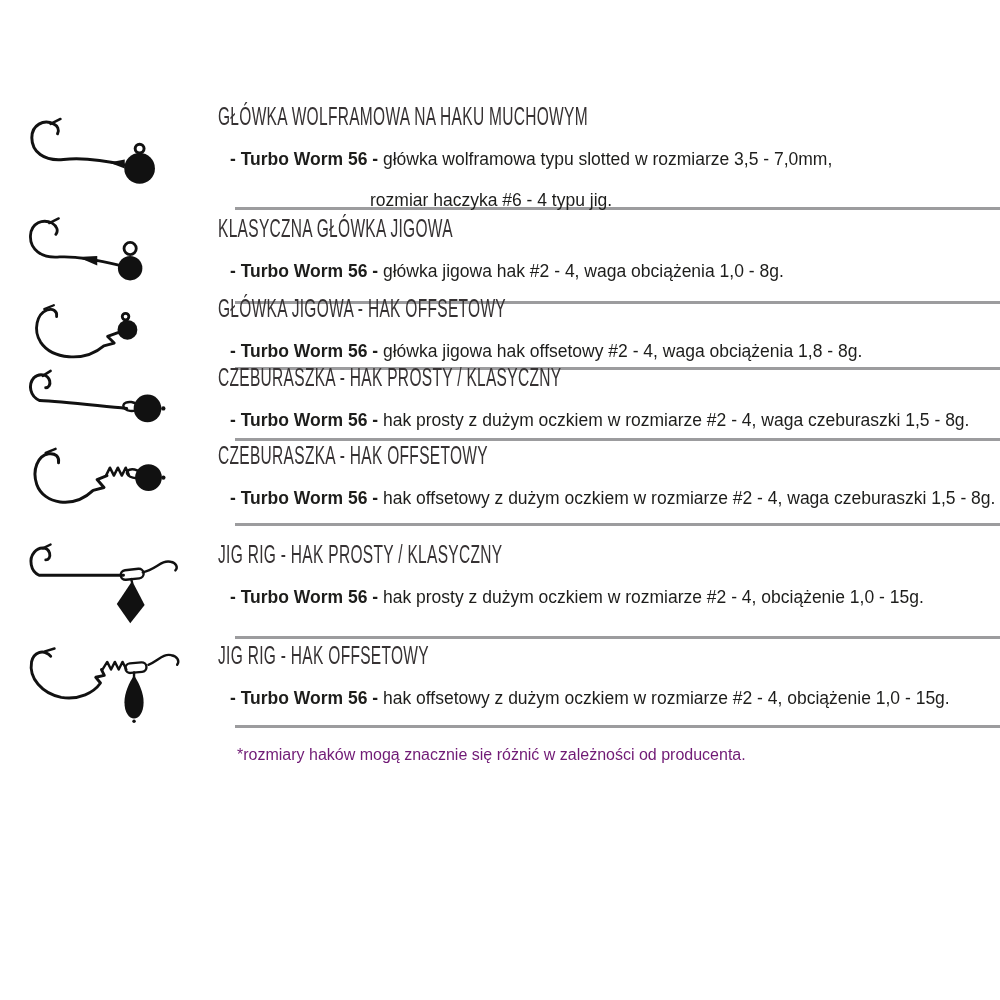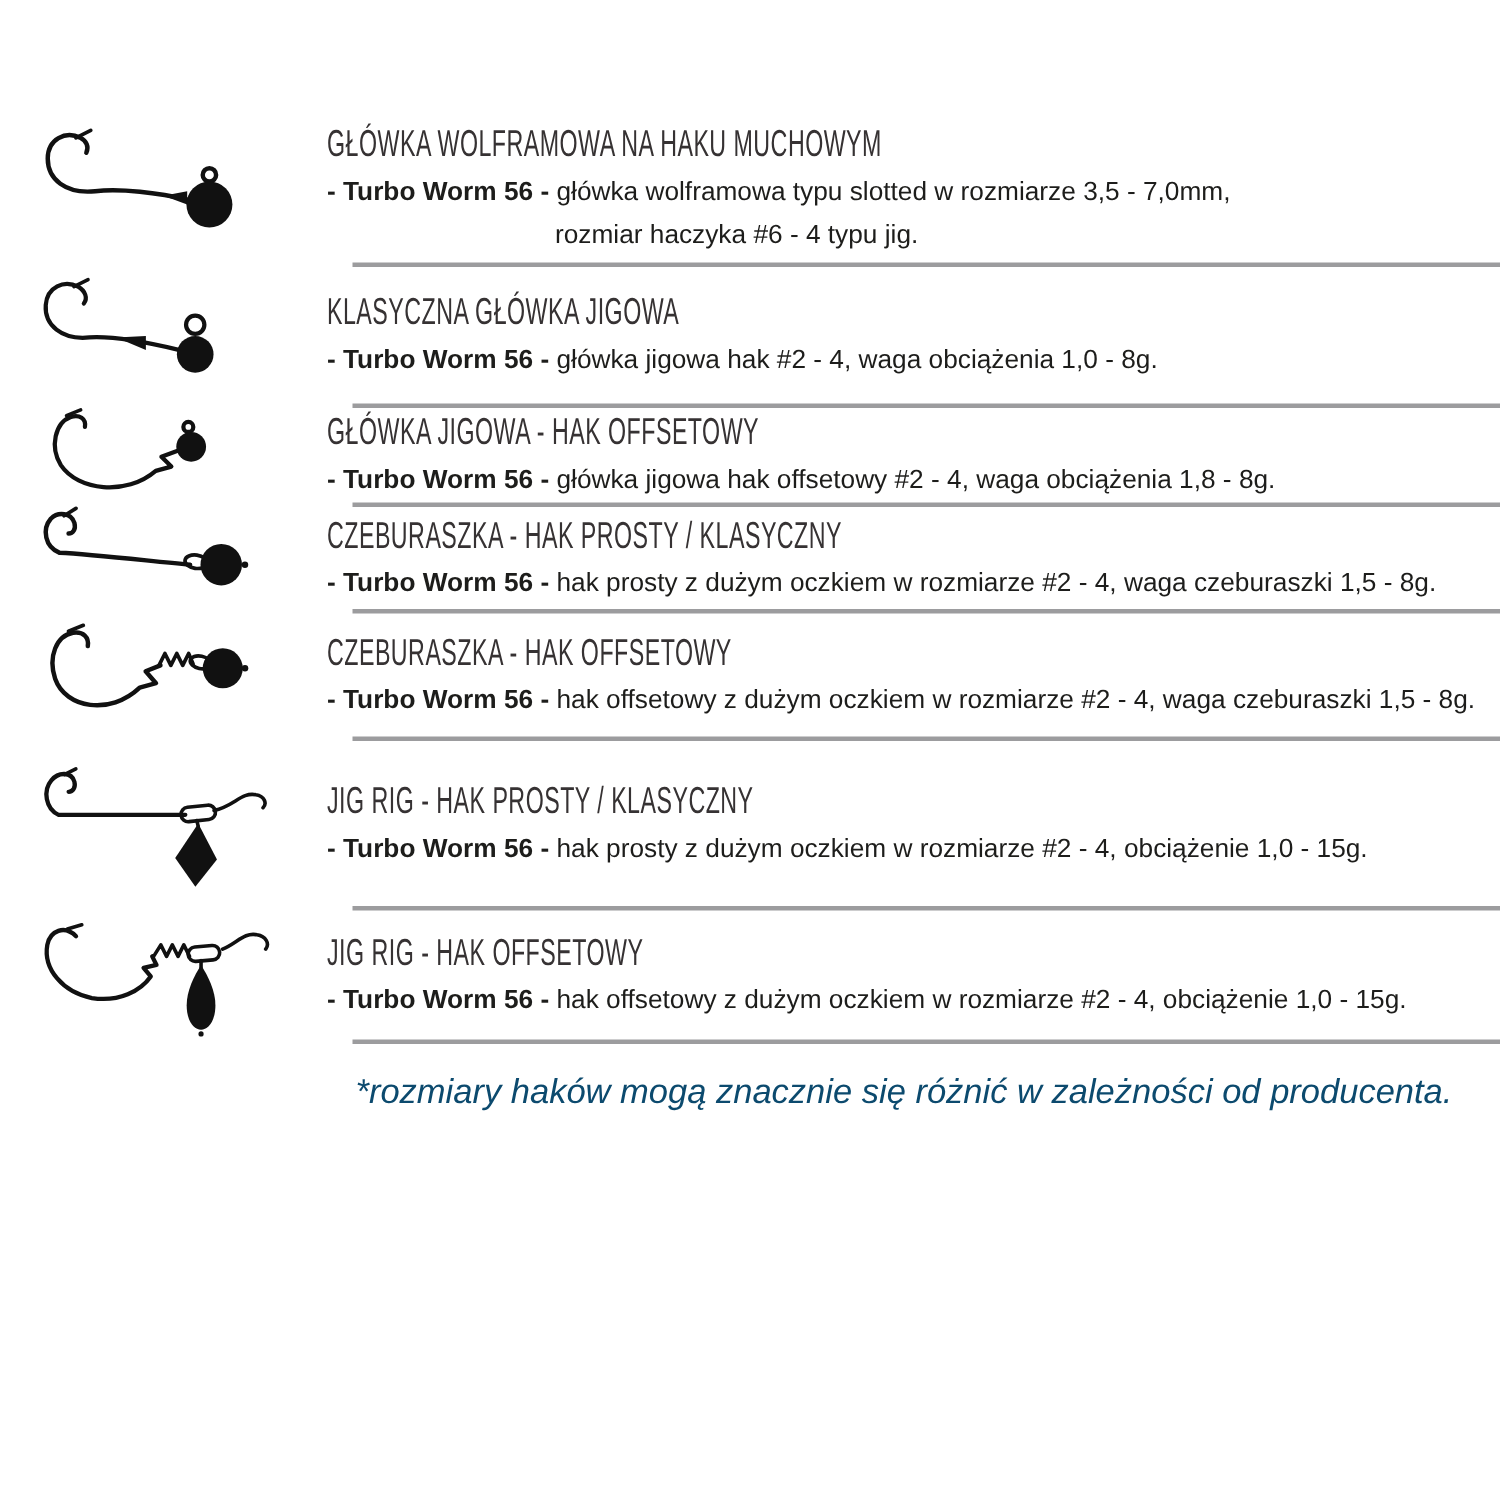--- a/index.html
+++ b/index.html
@@ -5,21 +5,21 @@
   html,body{margin:0;padding:0;}
   body{
     width:1000px;height:1000px;
     background:#ffffff;
     font-family:"Liberation Sans", sans-serif;
     color:#1d1d1b;
     overflow:hidden;
   }
   .sheet{
     width:1000px;height:1000px;
-    padding-top:76px;
+    padding-top:108px;
     box-sizing:border-box;
   }
   .row{
     display:flex;
     align-items:center;
     width:1000px;
   }
   .icon-cell{
     width:218px;
     flex:0 0 218px;
@@ -43,41 +43,40 @@
     letter-spacing:0.5px;
     color:#363233;
     transform:scaleX(0.62);
     transform-origin:left center;
     white-space:nowrap;
     font-weight:400;
   }
   .sec-body{
     font-size:17.5px;
     line-height:1.28;
-    margin:0;
+    margin:12px;
     white-space:nowrap;
   }
   .sec-body .b{font-weight:700;}
   .cont-line{
     font-size:17.5px;
     margin:0;
     padding-left:152px;
     white-space:nowrap;
   }
   .divider{
     height:3px;
     background:#9c9c9e;
     margin-left:235px;
     width:765px;
   }
   .footnote{
     margin:18px 0 0 237px;
-    font-size:23px;
-    font-style:italic;
-    color:#0c4a6e;
+    font-size:16px;
+    color:#701a75;
   }
   
   .r1{height:99px;}
   .r2{height:91px;align-items:center;}
   .r3{height:63px;}
   .r4{height:68px;}
   .r5{height:82px;}
   .r6{height:110px;}
   .r7{height:86px;}
   svg{display:block;}

